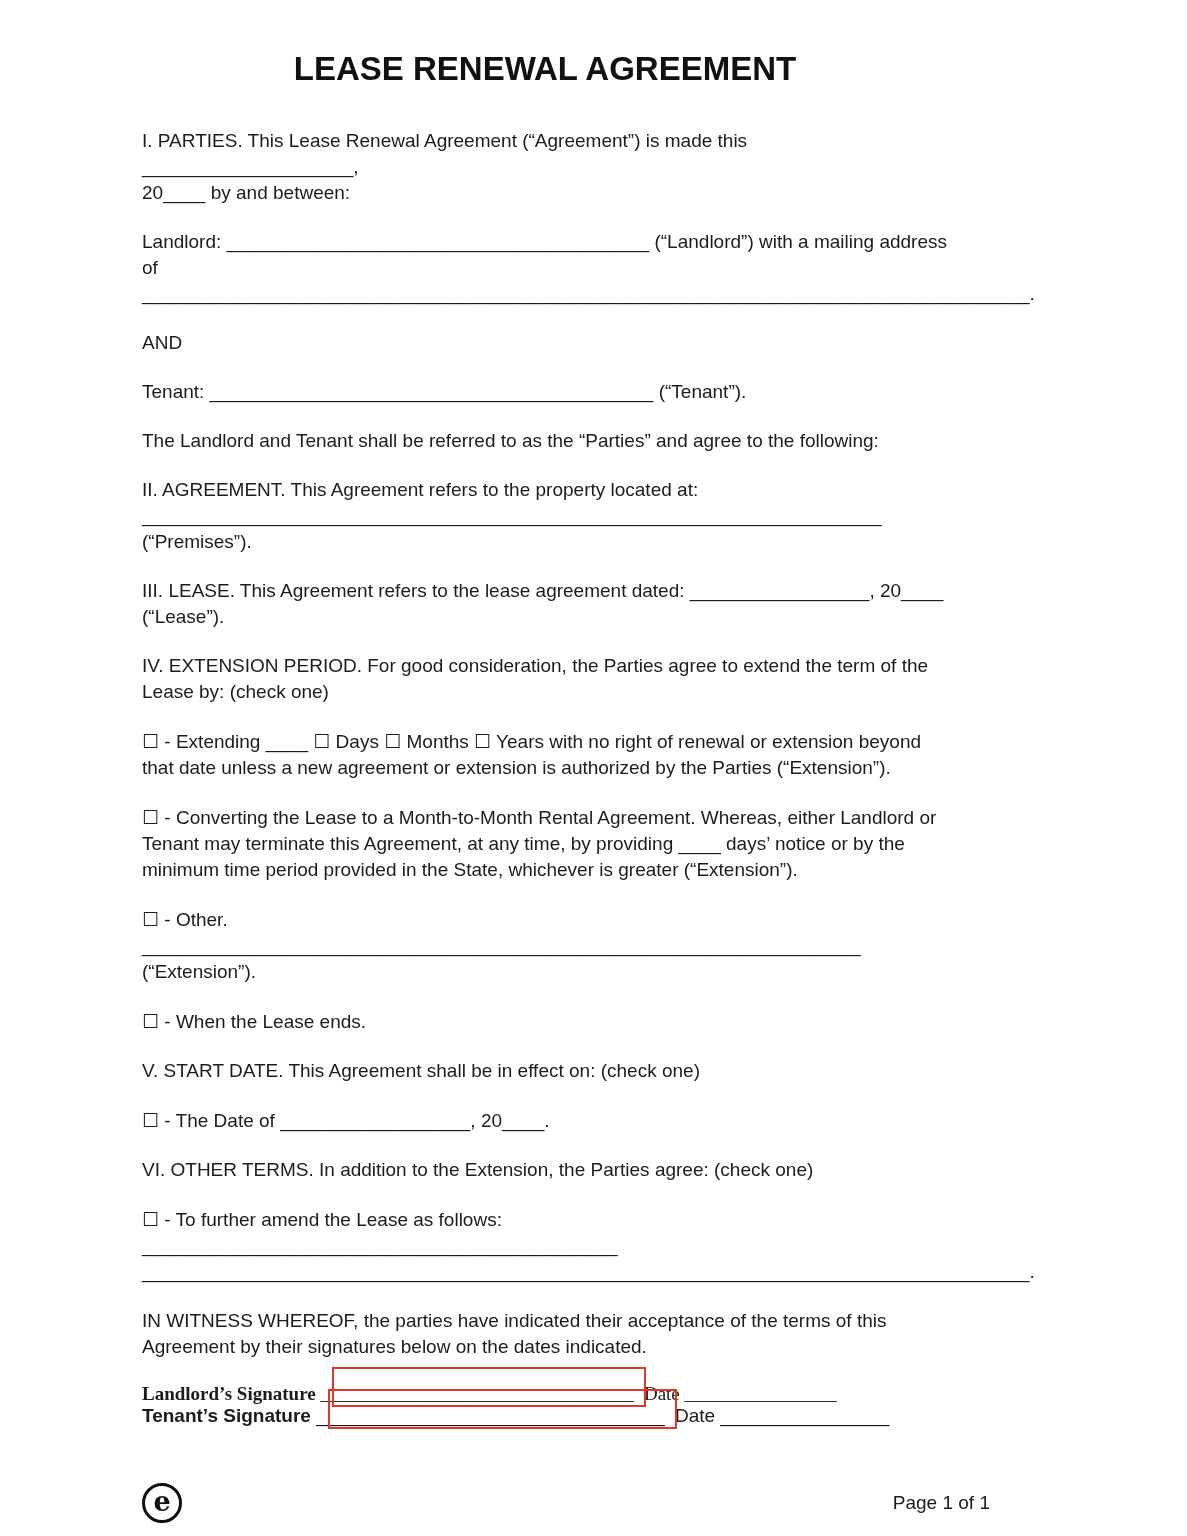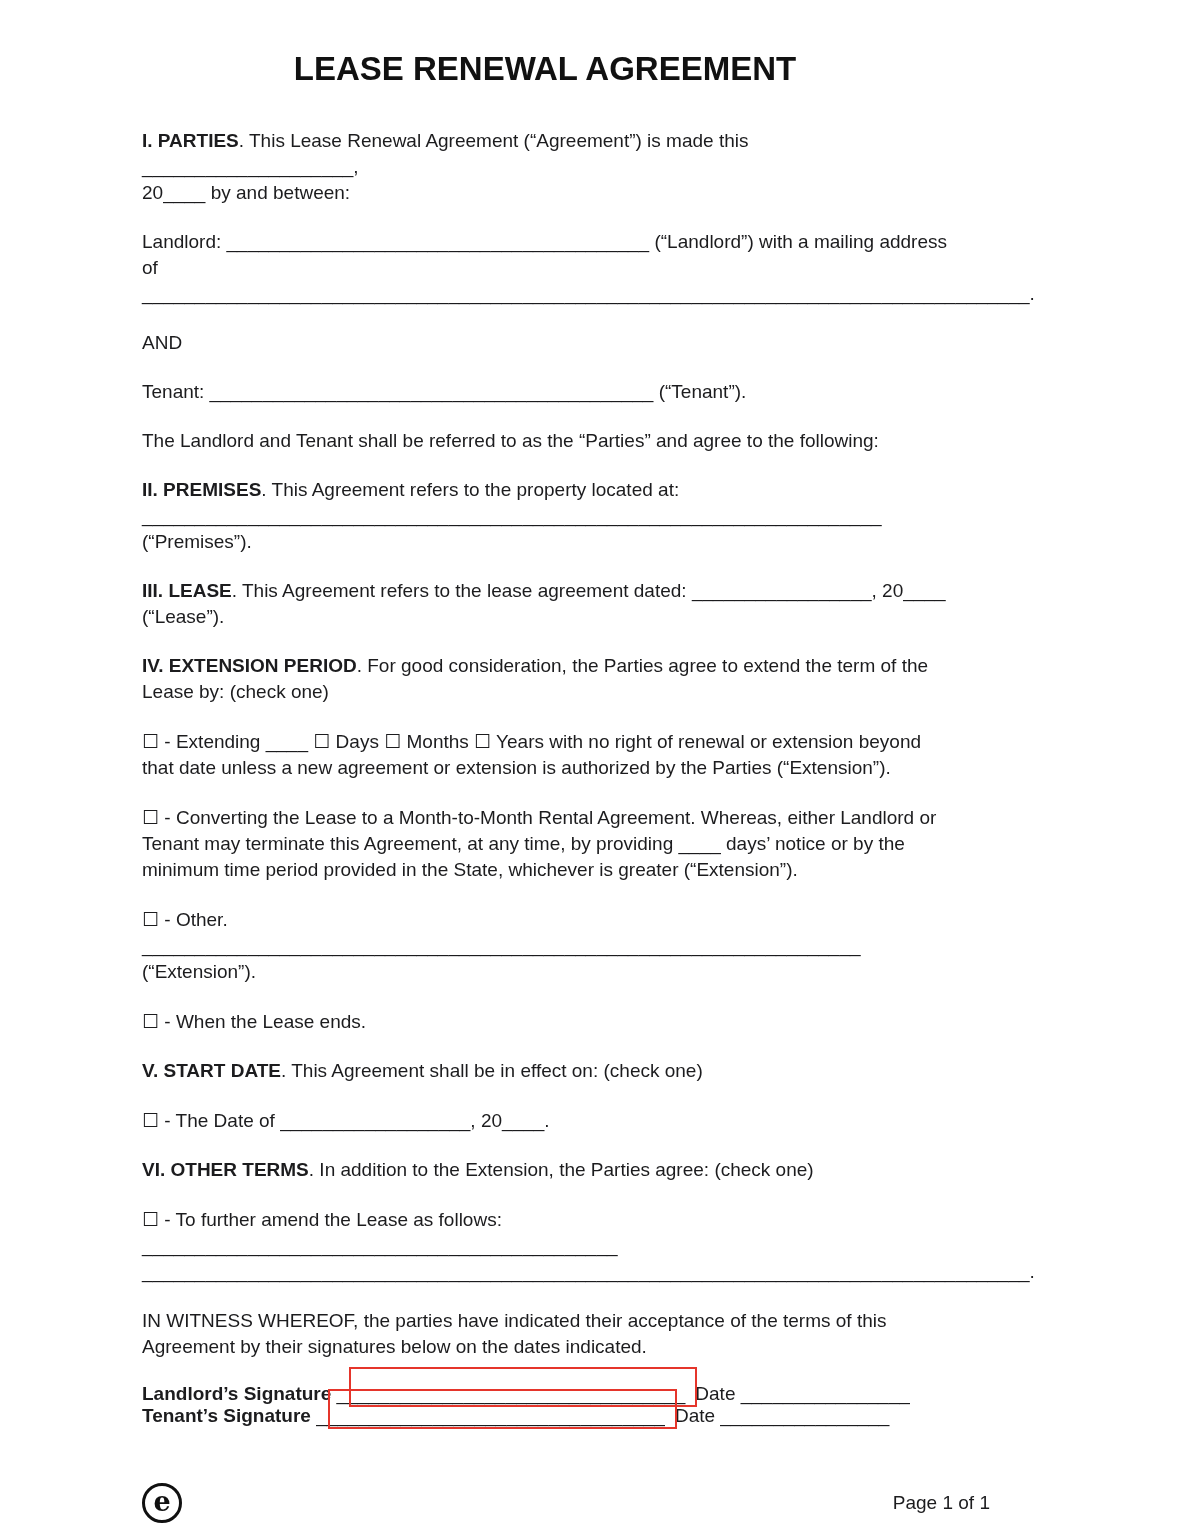--- a/index.html
+++ b/index.html
@@ -18,24 +18,24 @@
   .title {
     margin: 0 0 40px 0;
     text-align: center;
     font-size: 33px;
     font-weight: 700;
     color: #111;
     font-family: "Liberation Sans", "DejaVu Sans", sans-serif;
   }
   .para { margin: 0 0 23px 0; line-height: 26px; }
   .t { white-space: pre-wrap; }
-  .b { font-weight: 700; }
+  .b { font-weight: 400; }
   .cb { cursor: pointer; font-family: "DejaVu Sans", sans-serif; }
   .sig-row { display: flex; align-items: baseline; }
-  .sig-row.first { margin-top: 14px; }
+  .sig-row.first { margin-top: 14px; font-family: Liberation Serif, serif; }
   .sig-row.second { }
   .sig-label { font-weight: 700; white-space: pre-wrap; }
   .sig-wrap { position: relative; display: inline-block; white-space: pre; }
   .sig-box {
     position: absolute;
     left: 12px;
     right: -12px;
     top: -16px;
     height: 40px;
     border: 2px solid #e5352b;
@@ -77,21 +77,21 @@
 
   <p class="para"><span class="t">Landlord: ________________________________________ (“Landlord”) with a mailing address of
 ____________________________________________________________________________________.</span></p>
 
   <p class="para"><span class="t">AND</span></p>
 
   <p class="para"><span class="t">Tenant: __________________________________________ (“Tenant”).</span></p>
 
   <p class="para"><span class="t">The Landlord and Tenant shall be referred to as the “Parties” and agree to the following:</span></p>
 
-  <p class="para"><span class="b t">II. PREMISES</span><span class="t">. This Agreement refers to the property located at:
+  <p class="para"><span class="b t">II. AGREEMENT</span><span class="t">. This Agreement refers to the property located at:
 ______________________________________________________________________ (“Premises”).</span></p>
 
   <p class="para"><span class="b t">III. LEASE</span><span class="t">. This Agreement refers to the lease agreement dated: _________________, 20____
 (“Lease”).</span></p>
 
   <p class="para"><span class="b t">IV. EXTENSION PERIOD</span><span class="t">. For good consideration, the Parties agree to extend the term of the
 Lease by: (check one)</span></p>
 
   <p class="para"><span class="cb t">☐</span><span class="t"> - Extending ____ </span><span class="cb t">☐</span><span class="t"> Days </span><span class="cb t">☐</span><span class="t"> Months </span><span class="cb t">☐</span><span class="t"> Years with no right of renewal or extension beyond
 that date unless a new agreement or extension is authorized by the Parties (“Extension”).</span></p>

